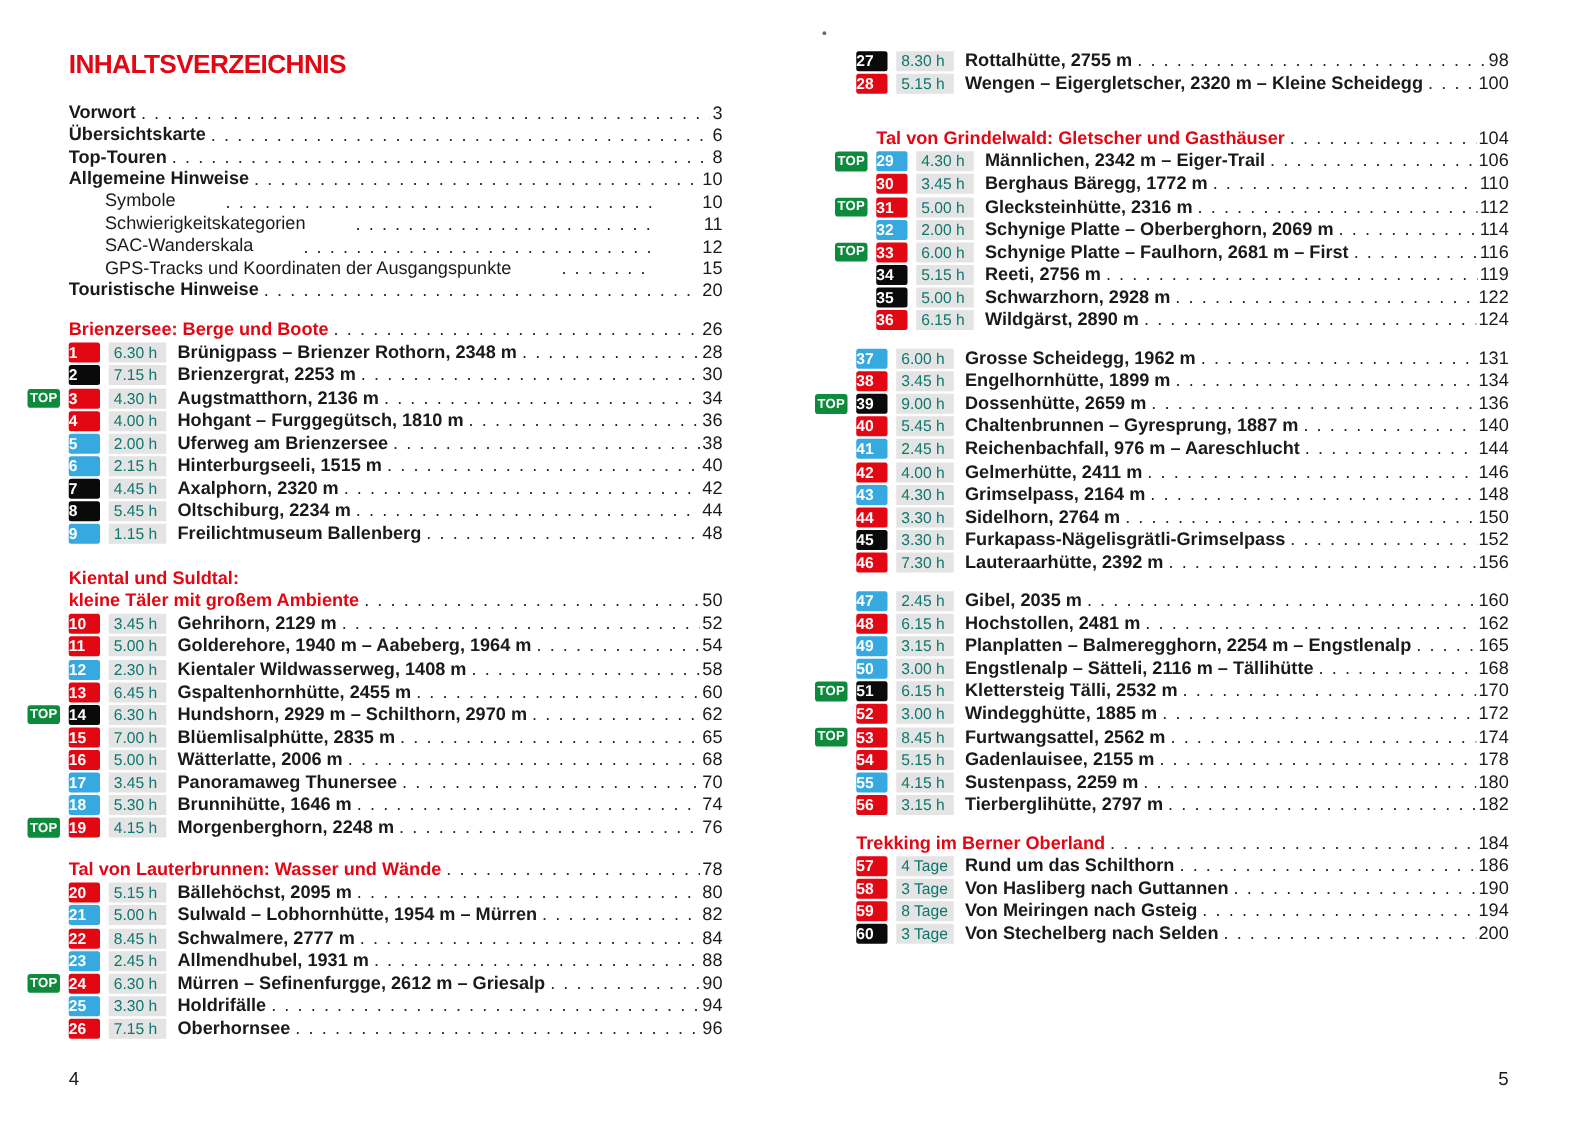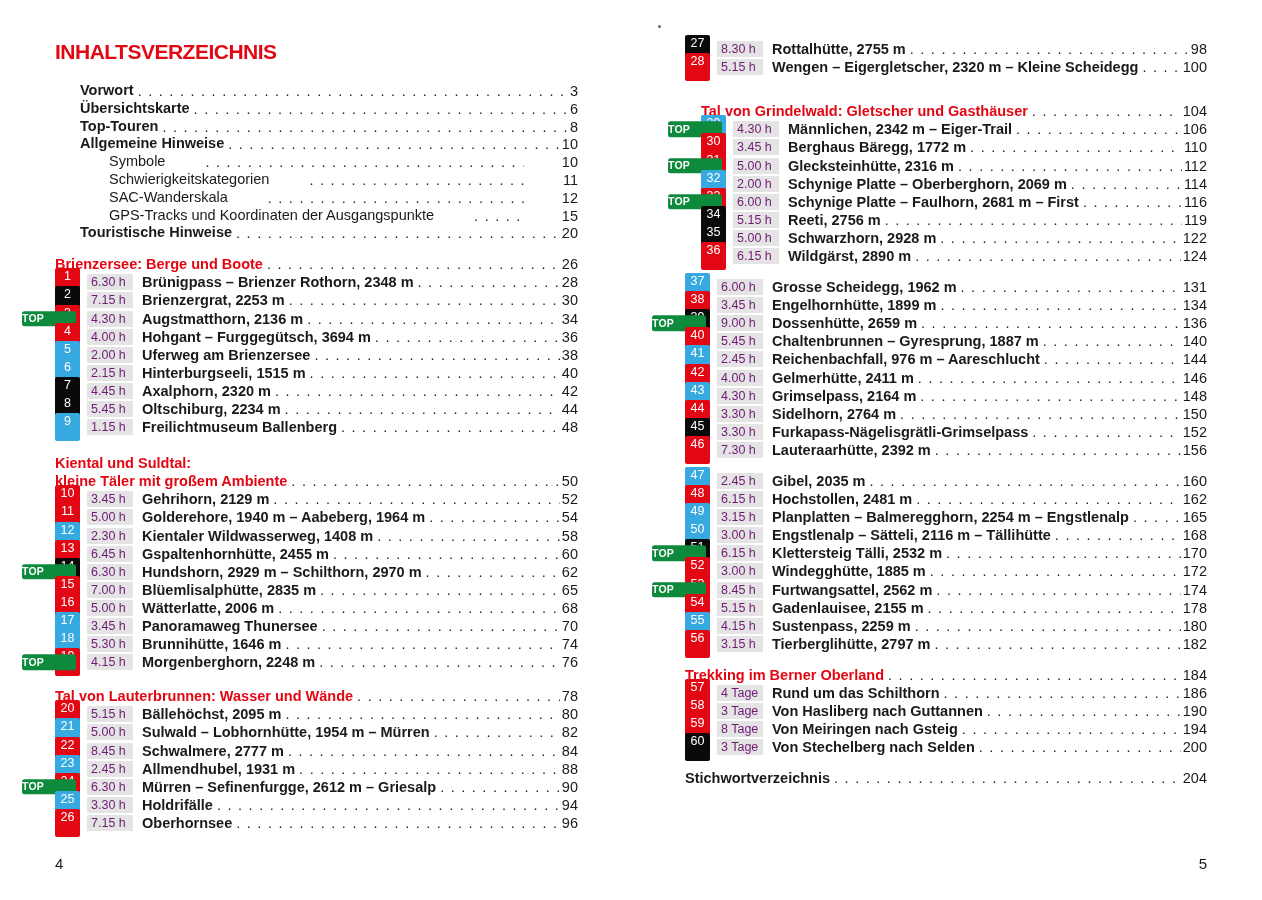--- a/index.html
+++ b/index.html
@@ -7,52 +7,52 @@
   body { font-family: "Liberation Sans", sans-serif; color: #1a1a1a; position: relative; }
 
   .column { position: absolute; }
   #page-left  { left: 55px;  top: 38px; width: 523px; }
   #page-right { left: 685px; top: 40px; width: 522px; }
 
   .title { color: var(--c-header-red); font-size: 21px; font-weight: bold; letter-spacing: -0.5px;
            height: 27px; line-height: 27px; margin-bottom: 17px; }
 
   
-  .fm-row { display: flex; align-items: flex-start; height: 17.8px; margin-left: 25px; }
+  .fm-row { display: flex; align-items: flex-end; height: 17.8px; }
   .fm-row.indent { padding-left: 29px; gap: 36px; }
   .fm-label { font-size: 14.5px; line-height: 17.8px; white-space: nowrap; flex-shrink: 0; }
   .fm-label.bold { font-weight: bold; }
 
   
   .section { margin-top: 13px; }
   #left-sections  .section:nth-child(2) { margin-top: 18px; }
   #left-sections  .section:nth-child(3) { margin-top: 16px; }
   #right-sections .section:nth-child(1) { margin-top: 0; }
   #right-sections .section:nth-child(2) { margin-top: 26px; padding-left: 16px; }
 
   .sec-header { display: flex; align-items: center; height: 18.1px; }
   .sec-title { color: var(--c-header-red); font-weight: bold; font-size: 14.5px;
                line-height: 18.1px; white-space: nowrap; flex-shrink: 0; }
 
   .row { display: flex; align-items: center; height: 18.1px; position: relative; }
 
   .top-badge { position: absolute; left: -33px; top: 50%; transform: translateY(-50%);
-               width: 54px; height: 15.5px; background: var(--c-top-green); border-radius: 2.5px;
-               display: flex; align-items: center; justify-content: flex-start; }
+               width: 26px; height: 15.5px; background: var(--c-top-green); border-radius: 2.5px;
+               display: flex; align-items: center; justify-content: center; }
   .top-text { color: #fff; font-weight: bold; font-size: 10.5px; letter-spacing: 0.2px; line-height: 1; }
 
-  .num-badge { width: 25px; height: 28px; border-radius: 2px; color: #fff; font-weight: normal;
-               font-size: 12.5px; line-height: 16px; text-align: center; flex-shrink: 0;
+  .num-badge { width: 25px; height: 16px; border-radius: 2px; color: #fff; font-weight: bold;
+               font-size: 12.5px; line-height: 16px; text-align: left; flex-shrink: 0;
                margin-right: 7px; }
   .num-badge.red   { background: var(--c-red); }
   .num-badge.blue  { background: var(--c-blue); }
   .num-badge.black { background: var(--c-black); }
 
   .time { width: 46px; height: 16px; background: var(--c-time-bg); font-size: 12.5px;
-          line-height: 16px; padding-left: 4px; color: #701a75; flex-shrink: 0; margin-right: 9px;
+          line-height: 16px; padding-left: 4px; color: #0f766e; flex-shrink: 0; margin-right: 9px;
           white-space: nowrap; }
 
   .name { font-weight: bold; font-size: 14.5px; line-height: 18px; white-space: nowrap; flex-shrink: 0; }
 
   .dots { flex: 1 1 0; min-width: 6px; overflow: hidden; white-space: nowrap; color: #222;
           font-size: 14.5px; line-height: 18px; letter-spacing: 0.5px; word-spacing: 1.5px;
           margin: 0 2px 0 4px; }
   .dots::before { content: ". . . . . . . . . . . . . . . . . . . . . . . . . . . . . . . . . . . . . . . . . . . . . . . . . . . . . . . . . . . . . . . . . . . . . . . . . . . . . . . . . . . . . . . . . . . . . . . . . . . . . . . . . . . . . . . . . . . . . . . ."; }
 
   .page { font-size: 14.5px; line-height: 18px; flex-shrink: 0; }
@@ -147,21 +147,21 @@
           </div>
           <div class="num-badge red">3</div>
           <div class="time">4.30 h</div>
           <span class="name">Augstmatthorn, 2136 m</span>
           <span class="dots"></span>
           <span class="page">34</span>
         </div>
         <div class="row entry">
           <div class="num-badge red">4</div>
           <div class="time">4.00 h</div>
-          <span class="name">Hohgant – Furggegütsch, 3694 m</span>
+          <span class="name">Hohgant – Furggegütsch, 1810 m</span>
           <span class="dots"></span>
           <span class="page">36</span>
         </div>
         <div class="row entry">
           <div class="num-badge blue">5</div>
           <div class="time">2.00 h</div>
           <span class="name">Uferweg am Brienzersee</span>
           <span class="dots"></span>
           <span class="page">38</span>
         </div>
@@ -614,21 +614,16 @@
         </div>
         <div class="row entry">
           <div class="num-badge black">60</div>
           <div class="time">3 Tage</div>
           <span class="name">Von Stechelberg nach Selden</span>
           <span class="dots"></span>
           <span class="page">200</span>
         </div>
       </div>
     </div>
-  <div class="row index-row">
-    <span class="name">Stichwortverzeichnis</span>
-    <span class="dots"></span>
-    <span class="page">204</span>
-  </div>
 </div>
 
 <div class="folio folio-left">4</div>
 <div class="folio folio-right">5</div>
 
 </body></html>

